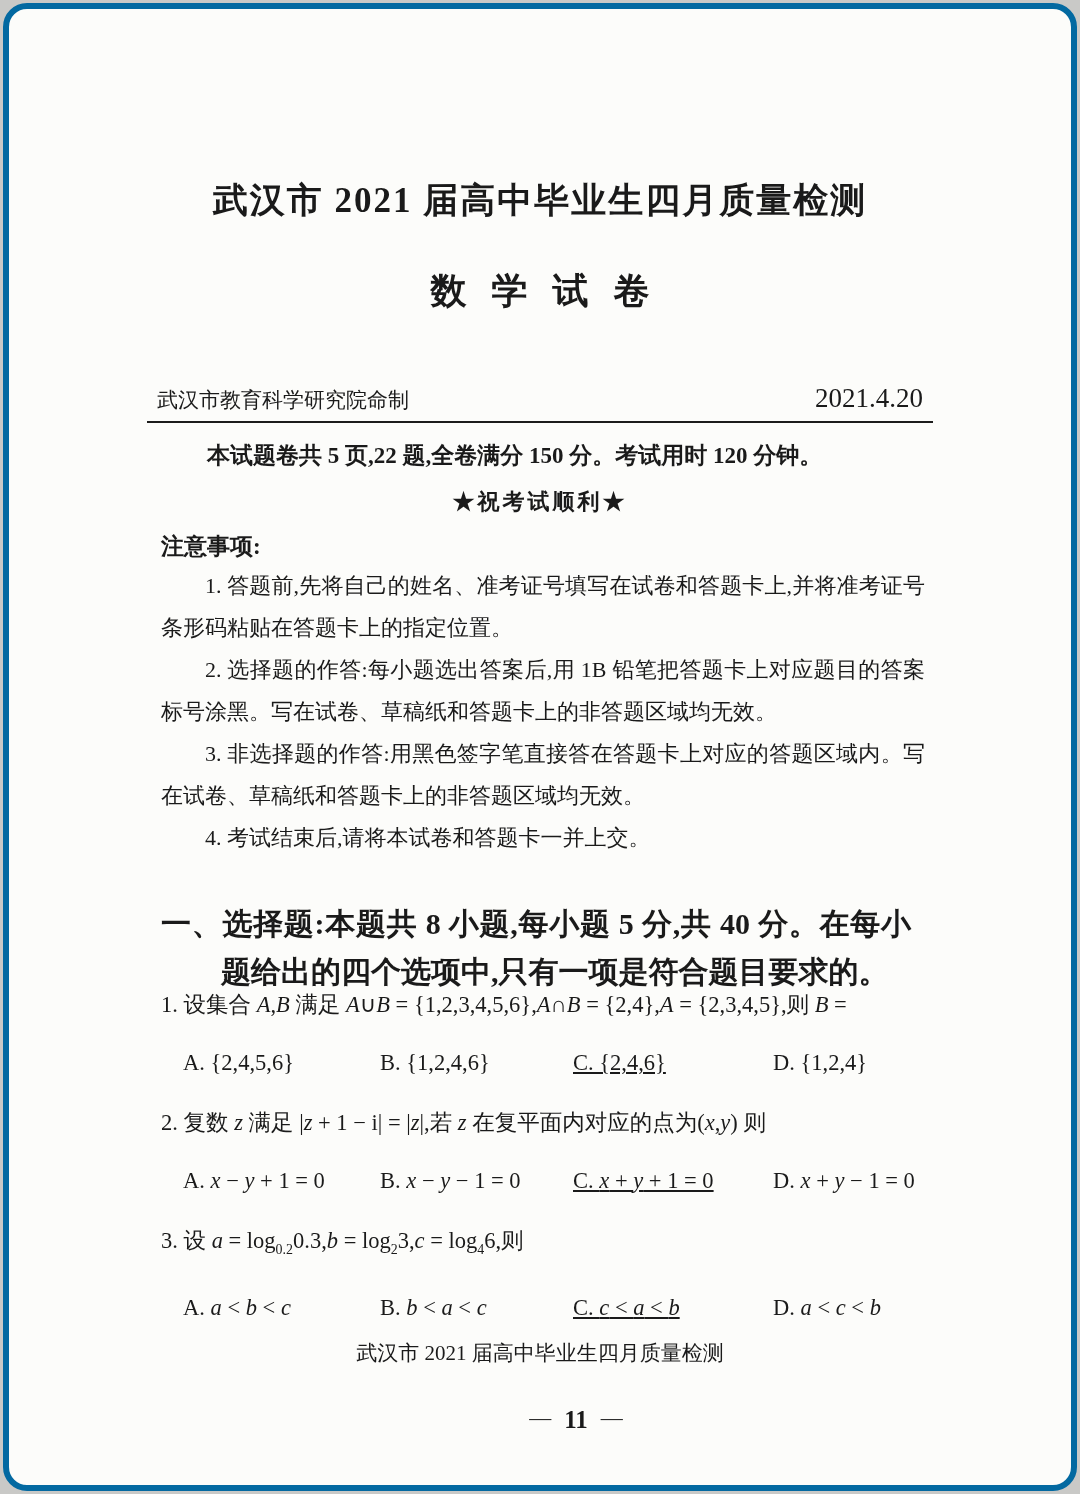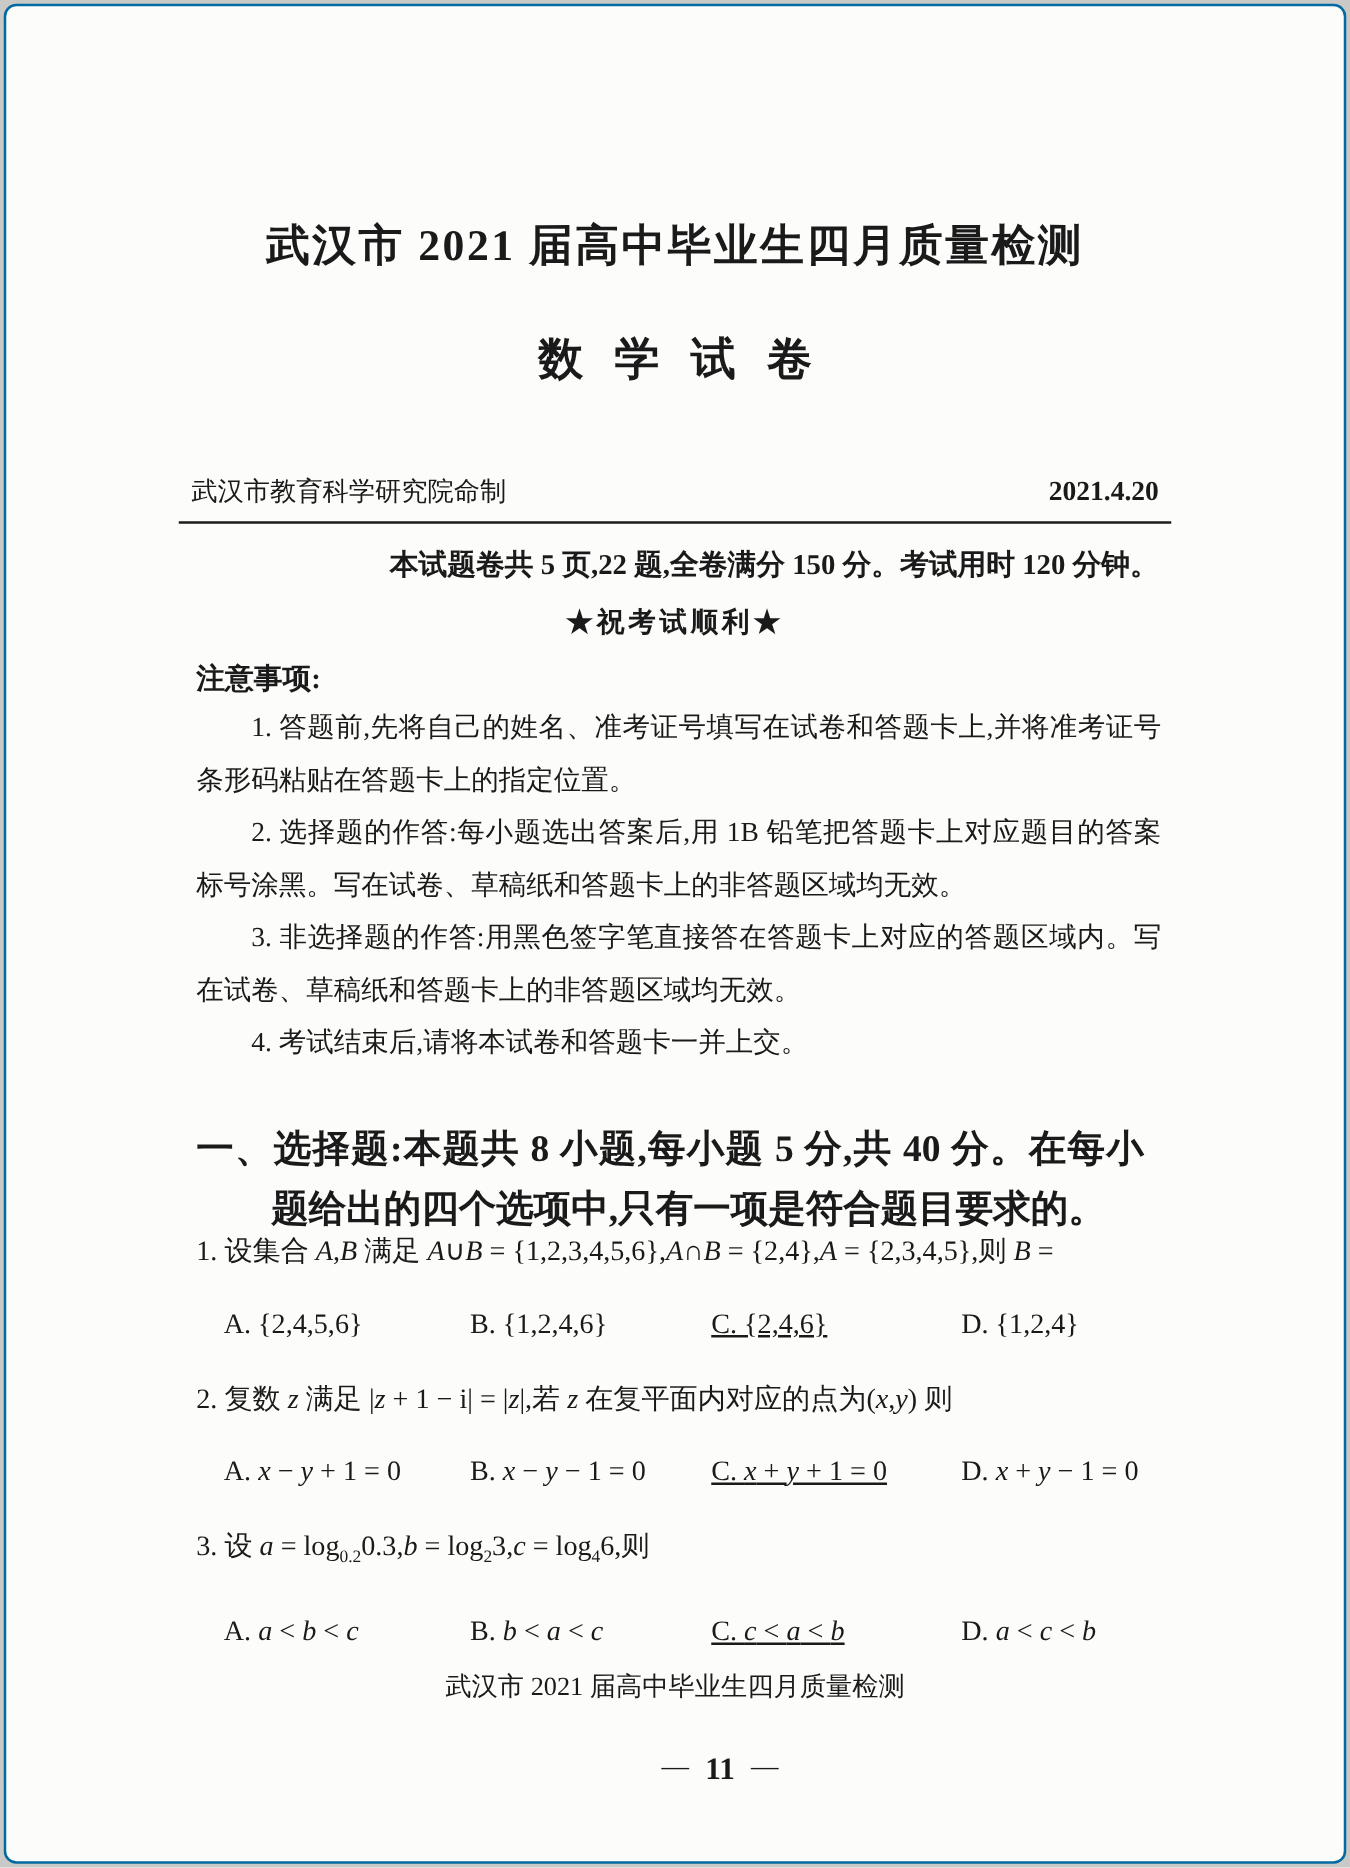--- a/index.html
+++ b/index.html
@@ -7,43 +7,43 @@
     width: 1080px; height: 1494px;
     background: #c9c9c7;
     font-family: "Liberation Serif", serif;
     color: #1a1a1a;
     position: relative;
     overflow: hidden;
   }
   .page {
     position: absolute; left: 3px; top: 3px; right: 3px; bottom: 3px;
     background: #fcfcfa;
-    border: 2px solid #0369a1;
-    border-radius: 10px;
+    border: 6px solid #0369a1;
+    border-radius: 24px;
   }
   .abs { position: absolute; }
   .title {
     top: 168px; left: 0; width: 100%;
     text-align: center; font-size: 35px; font-weight: bold; letter-spacing: 2px;
   }
   .subtitle {
     top: 258px; left: 0; width: 100%;
     text-align: center; font-size: 36px; font-weight: bold;
     letter-spacing: 8px; text-indent: 8px;
   }
   .issuer-row {
     top: 374px; left: 148px; right: 148px;
     display: flex; justify-content: space-between; align-items: baseline;
   }
   .issuer { font-size: 21px; }
-  .date { font-size: 22px; font-weight: bold; }
+  .date { font-size: 27px; }
   .rule { top: 412px; left: 138px; right: 138px; height: 0; border-top: 2px solid #1c1c1c; }
   .summary {
     top: 431px; left: 152px; right: 148px;
-    font-size: 23px; font-weight: bold; text-indent: 2em; text-align: right;
+    font-size: 23px; font-weight: bold; text-indent: 2em;
   }
   .blessing {
     top: 478px; left: 0; width: 100%;
     text-align: center; font-size: 22px; font-weight: bold; letter-spacing: 3px;
   }
   .notice-heading { top: 522px; left: 152px; font-size: 23px; font-weight: bold; }
   .notices {
     top: 556px; left: 152px; right: 146px;
     font-size: 22px; line-height: 42px; text-align: justify;
   }

